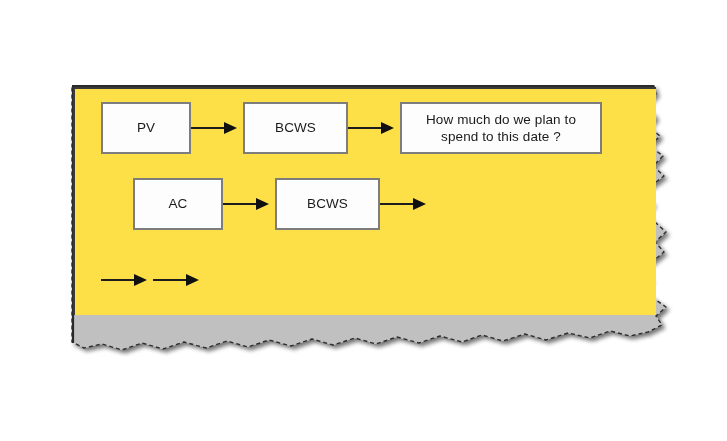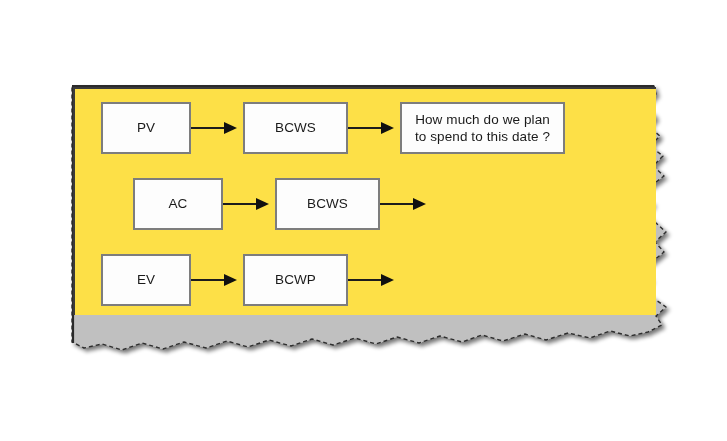--- a/index.html
+++ b/index.html
@@ -85,21 +85,21 @@
     justify-content: center;
     text-align: center;
     color: #1a1a1a;
     font-size: 13.5px;
     line-height: 1.28;
     letter-spacing: 0.1px;
   }
   .box-code   { width: 90px; flex: none; }
   .box-legacy { width: 105px; flex: none; }
   .box-question {
-    width: 165px;
+    width: 202px;
     flex: none;
     padding: 0 8px;
   }
 
   
   .arrow {
     position: relative;
     height: 52px;
     flex: none;
     display: flex;
@@ -204,28 +204,26 @@
         <div class="box box-legacy">BCWS</div>
 
         <div class="arrow arrow-2">
           <span class="shaft"></span>
           <span class="head"></span>
         </div>
 
       </div>
 
       <div class="row row-3">
-        <div class="box box-code">EV</div>
 
         <div class="arrow arrow-1">
           <span class="shaft"></span>
           <span class="head"></span>
         </div>
 
-        <div class="box box-legacy">BCWP</div>
 
         <div class="arrow arrow-2">
           <span class="shaft"></span>
           <span class="head"></span>
         </div>
 
       </div>
 
     </div>
   </div>

